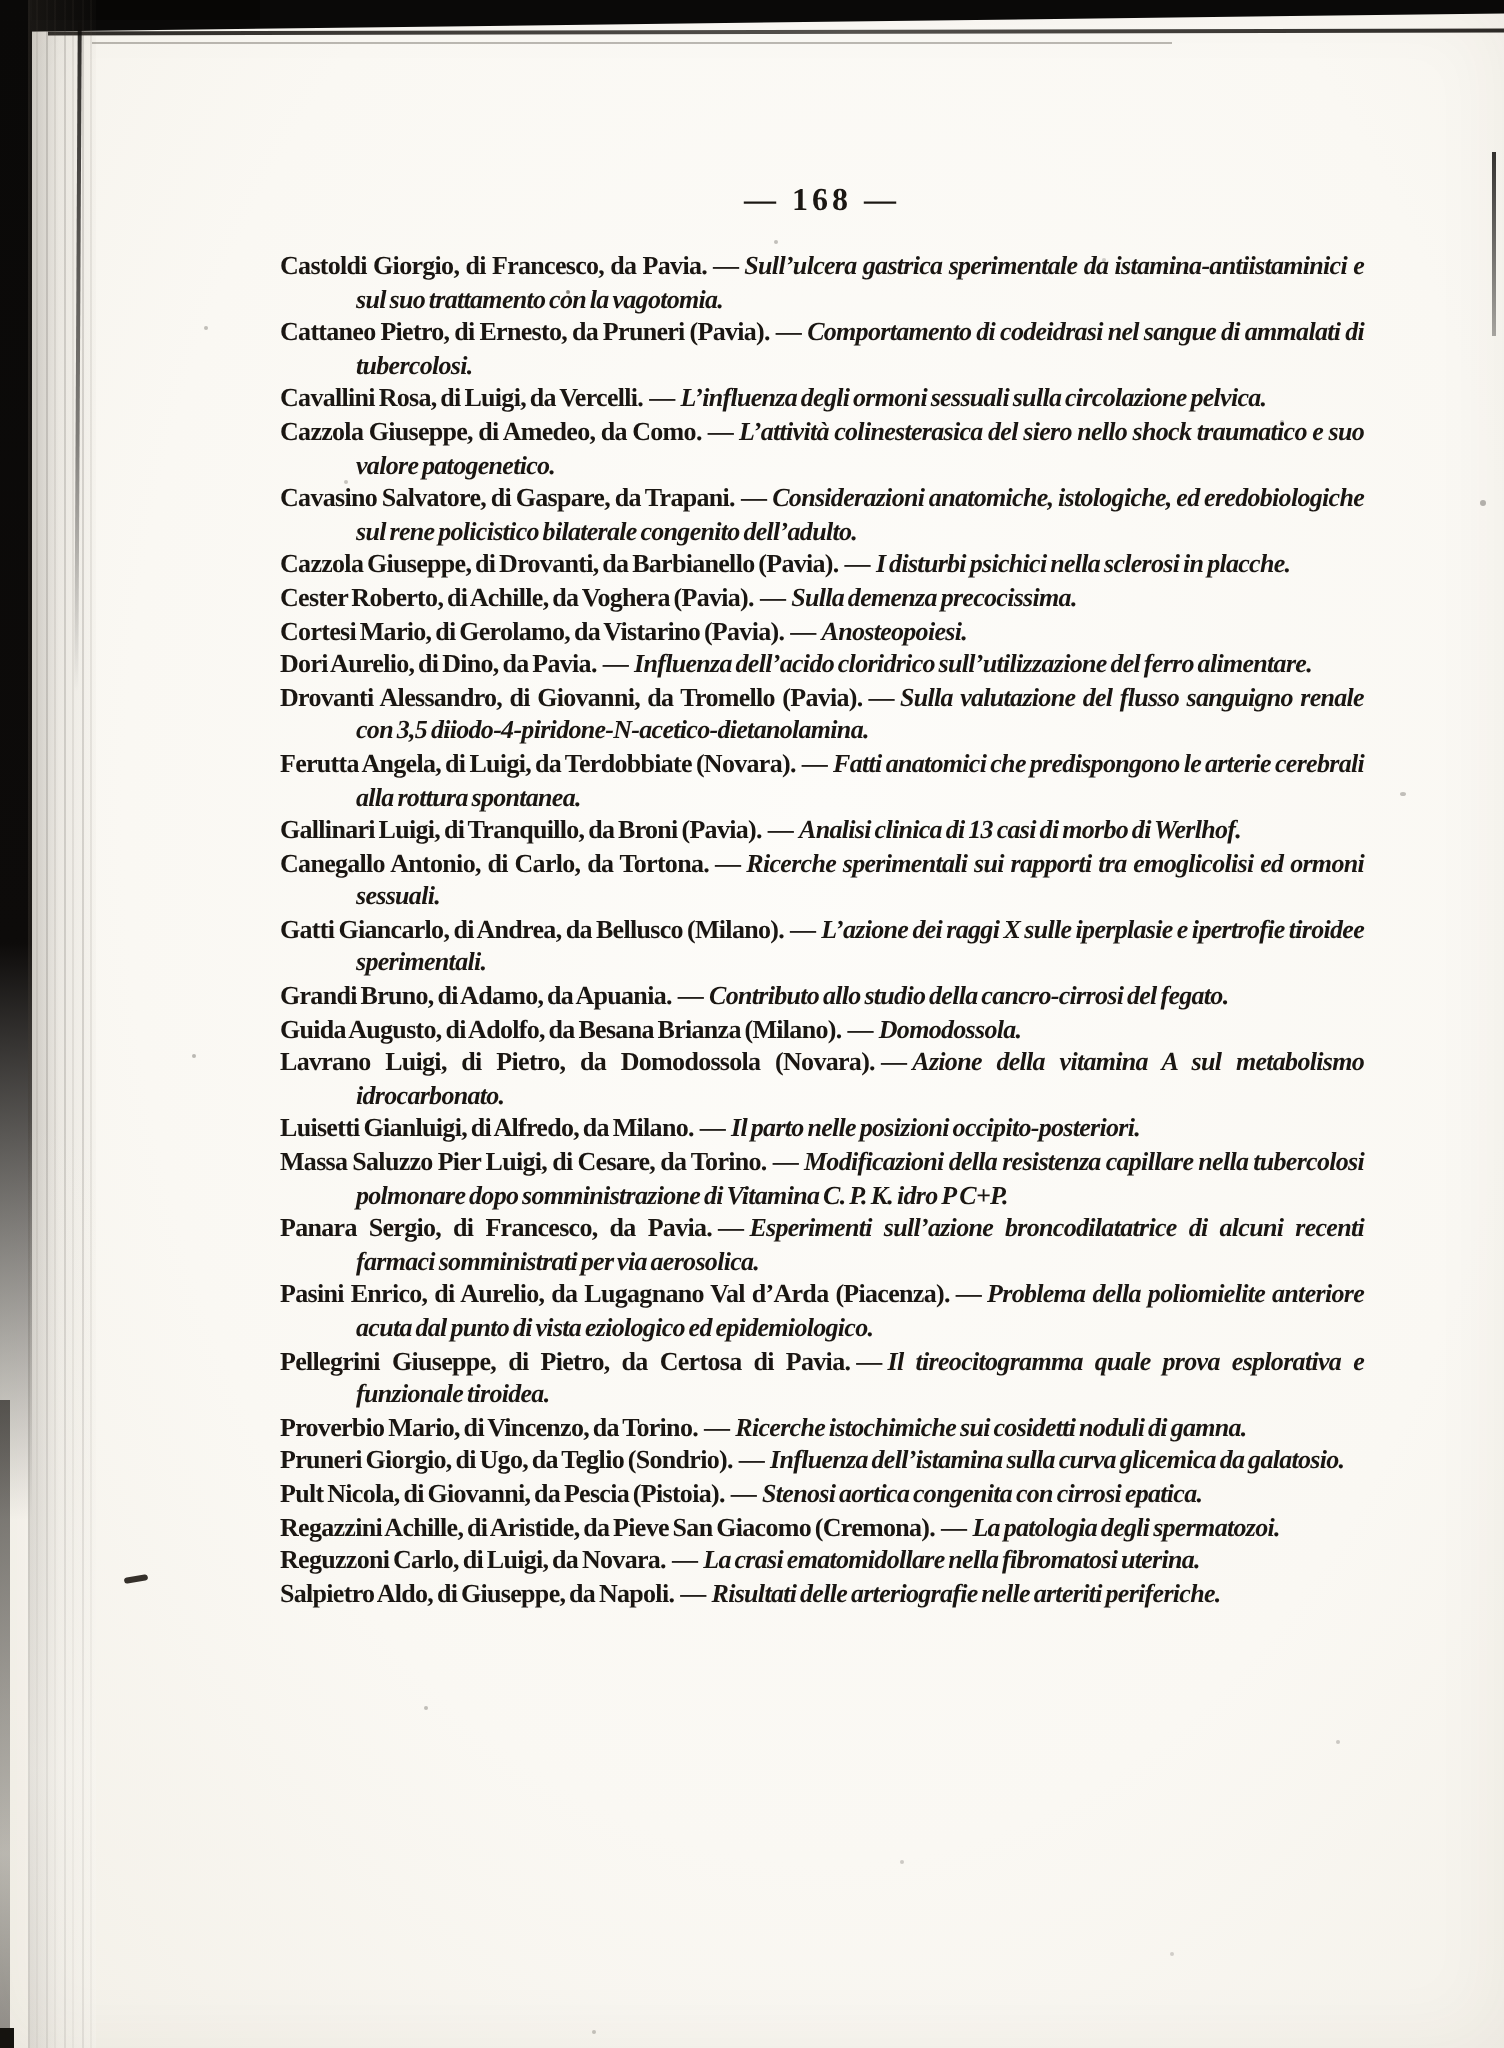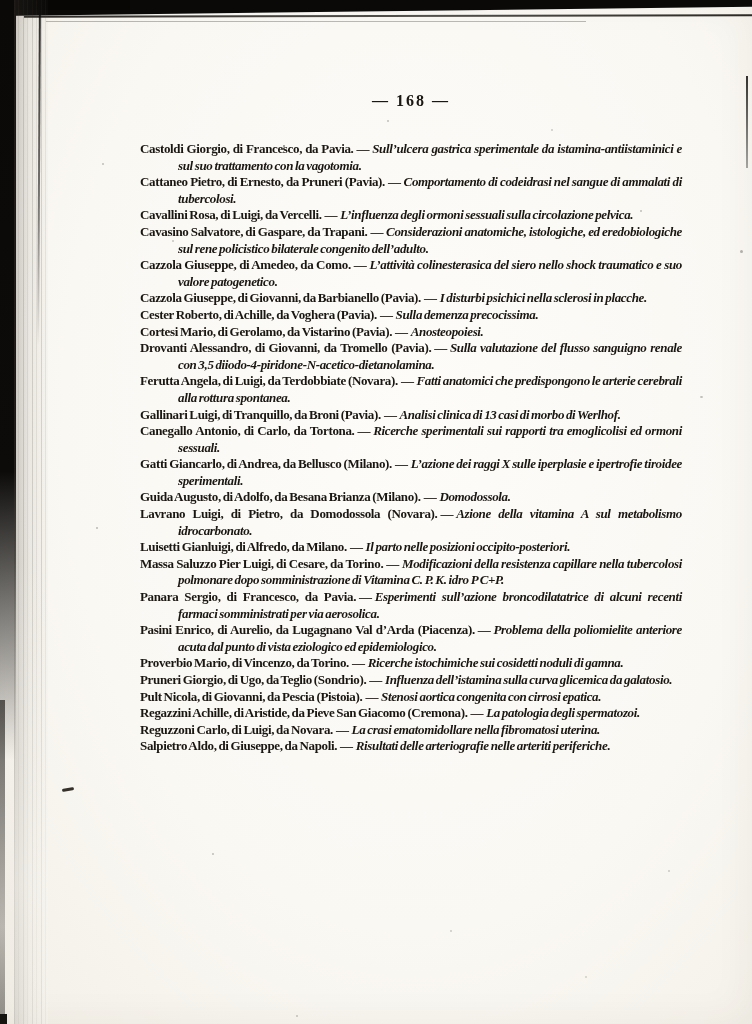--- a/index.html
+++ b/index.html
@@ -76,21 +76,21 @@
     position: absolute;
     left: 140px; top: 92px; width: 542px;
     color: #191511;
   }
   .page-number {
     text-align: center;
     font-size: 16px; font-weight: 700;
     letter-spacing: 2px;
     color: #1b1713;
   }
-  .entries { margin-top: 31px; }
+  .entries { margin-top: 15px; }
   .entry {
     margin: 0;
     padding-left: 38px;
     text-indent: -38px;
     text-align: justify;
     font-size: 13px;
     line-height: 16.6px;
     letter-spacing: -0.35px;
     word-spacing: -1px;
     color: #1a1612;
@@ -134,55 +134,58 @@
 
   <div class="page-content">
     <div class="page-number">— 168 —</div>
     <div class="entries">
   <p class="entry"><span class="entry-name">Castoldi Giorgio, di Francesco, da Pavia.</span><span class="entry-dash">—</span><span class="entry-title">Sull’ulcera gastrica sperimentale da istamina-antiistaminici e sul suo trattamento con la vagotomia.</span></p>
 
   <p class="entry"><span class="entry-name">Cattaneo Pietro, di Ernesto, da Pruneri (Pavia).</span><span class="entry-dash">—</span><span class="entry-title">Comportamento di codeidrasi nel sangue di ammalati di tubercolosi.</span></p>
 
   <p class="entry"><span class="entry-name">Cavallini Rosa, di Luigi, da Vercelli.</span><span class="entry-dash">—</span><span class="entry-title">L’influenza degli ormoni sessuali sulla circolazione pelvica.</span></p>
 
+  <p class="entry"><span class="entry-name">Cazzola Giuseppe, di Amedeo, da Como.</span><span class="entry-dash">—</span><span class="entry-title">L’attività colinesterasica del siero nello shock traumatico e suo valore patogenetico.</span></p>
+
   <p class="entry"><span class="entry-name">Cavasino Salvatore, di Gaspare, da Trapani.</span><span class="entry-dash">—</span><span class="entry-title">Considerazioni anatomiche, istologiche, ed eredobiologiche sul rene policistico bilaterale congenito dell’adulto.</span></p>
 
-  <p class="entry"><span class="entry-name">Cazzola Giuseppe, di Amedeo, da Como.</span><span class="entry-dash">—</span><span class="entry-title">L’attività colinesterasica del siero nello shock traumatico e suo valore patogenetico.</span></p>
-
-  <p class="entry"><span class="entry-name">Cazzola Giuseppe, di Giovanni, da Barbianello (Pavia).</span><span class="entry-dash">—</span><span class="entry-title">I disturbi psichici nella sclerosi in placche.</span></p>
+  <p class="entry"><span class="entry-name">Cazzola Giuseppe, di Drovanti, da Barbianello (Pavia).</span><span class="entry-dash">—</span><span class="entry-title">I disturbi psichici nella sclerosi in placche.</span></p>
 
   <p class="entry"><span class="entry-name">Cester Roberto, di Achille, da Voghera (Pavia).</span><span class="entry-dash">—</span><span class="entry-title">Sulla demenza precocissima.</span></p>
 
   <p class="entry"><span class="entry-name">Cortesi Mario, di Gerolamo, da Vistarino (Pavia).</span><span class="entry-dash">—</span><span class="entry-title">Anosteopoiesi.</span></p>
 
+  <p class="entry"><span class="entry-name">Dori Aurelio, di Dino, da Pavia.</span><span class="entry-dash">—</span><span class="entry-title">Influenza dell’acido cloridrico sull’utilizzazione del ferro alimentare.</span></p>
 
   <p class="entry"><span class="entry-name">Drovanti Alessandro, di Giovanni, da Tromello (Pavia).</span><span class="entry-dash">—</span><span class="entry-title">Sulla valutazione del flusso sanguigno renale con 3,5 diiodo-4-piridone-N-acetico-dietanolamina.</span></p>
 
   <p class="entry"><span class="entry-name">Ferutta Angela, di Luigi, da Terdobbiate (Novara).</span><span class="entry-dash">—</span><span class="entry-title">Fatti anatomici che predispongono le arterie cerebrali alla rottura spontanea.</span></p>
 
   <p class="entry"><span class="entry-name">Gallinari Luigi, di Tranquillo, da Broni (Pavia).</span><span class="entry-dash">—</span><span class="entry-title">Analisi clinica di 13 casi di morbo di Werlhof.</span></p>
 
   <p class="entry"><span class="entry-name">Canegallo Antonio, di Carlo, da Tortona.</span><span class="entry-dash">—</span><span class="entry-title">Ricerche sperimentali sui rapporti tra emoglicolisi ed ormoni sessuali.</span></p>
 
   <p class="entry"><span class="entry-name">Gatti Giancarlo, di Andrea, da Bellusco (Milano).</span><span class="entry-dash">—</span><span class="entry-title">L’azione dei raggi X sulle iperplasie e ipertrofie tiroidee sperimentali.</span></p>
 
+  <p class="entry"><span class="entry-name">Grandi Bruno, di Adamo, da Apuania.</span><span class="entry-dash">—</span><span class="entry-title">Contributo allo studio della cancro-cirrosi del fegato.</span></p>
 
   <p class="entry"><span class="entry-name">Guida Augusto, di Adolfo, da Besana Brianza (Milano).</span><span class="entry-dash">—</span><span class="entry-title">Domodossola.</span></p>
 
   <p class="entry"><span class="entry-name">Lavrano Luigi, di Pietro, da Domodossola (Novara).</span><span class="entry-dash">—</span><span class="entry-title">Azione della vitamina A sul metabolismo idrocarbonato.</span></p>
 
 
   <p class="entry"><span class="entry-name">Luisetti Gianluigi, di Alfredo, da Milano.</span><span class="entry-dash">—</span><span class="entry-title">Il parto nelle posizioni occipito-posteriori.</span></p>
 
   <p class="entry"><span class="entry-name">Massa Saluzzo Pier Luigi, di Cesare, da Torino.</span><span class="entry-dash">—</span><span class="entry-title">Modificazioni della resistenza capillare nella tubercolosi polmonare dopo somministrazione di Vitamina C. P. K. idro P  C+P.</span></p>
 
   <p class="entry"><span class="entry-name">Panara Sergio, di Francesco, da Pavia.</span><span class="entry-dash">—</span><span class="entry-title">Esperimenti sull’azione broncodilatatrice di alcuni recenti farmaci somministrati per via aerosolica.</span></p>
 
   <p class="entry"><span class="entry-name">Pasini Enrico, di Aurelio, da Lugagnano Val d’Arda (Piacenza).</span><span class="entry-dash">—</span><span class="entry-title">Problema della poliomielite anteriore acuta dal punto di vista eziologico ed epidemiologico.</span></p>
 
+  <p class="entry"><span class="entry-name">Pellegrini Giuseppe, di Pietro, da Certosa di Pavia.</span><span class="entry-dash">—</span><span class="entry-title">Il tireocitogramma quale prova esplorativa e funzionale tiroidea.</span></p>
 
   <p class="entry"><span class="entry-name">Proverbio Mario, di Vincenzo, da Torino.</span><span class="entry-dash">—</span><span class="entry-title">Ricerche istochimiche sui cosidetti noduli di gamna.</span></p>
 
   <p class="entry"><span class="entry-name">Pruneri Giorgio, di Ugo, da Teglio (Sondrio).</span><span class="entry-dash">—</span><span class="entry-title">Influenza dell’istamina sulla curva glicemica da galatosio.</span></p>
 
   <p class="entry"><span class="entry-name">Pult Nicola, di Giovanni, da Pescia (Pistoia).</span><span class="entry-dash">—</span><span class="entry-title">Stenosi aortica congenita con cirrosi epatica.</span></p>
 
   <p class="entry"><span class="entry-name">Regazzini Achille, di Aristide, da Pieve San Giacomo (Cremona).</span><span class="entry-dash">—</span><span class="entry-title">La patologia degli spermatozoi.</span></p>
 
   <p class="entry"><span class="entry-name">Reguzzoni Carlo, di Luigi, da Novara.</span><span class="entry-dash">—</span><span class="entry-title">La crasi ematomidollare nella fibromatosi uterina.</span></p>

